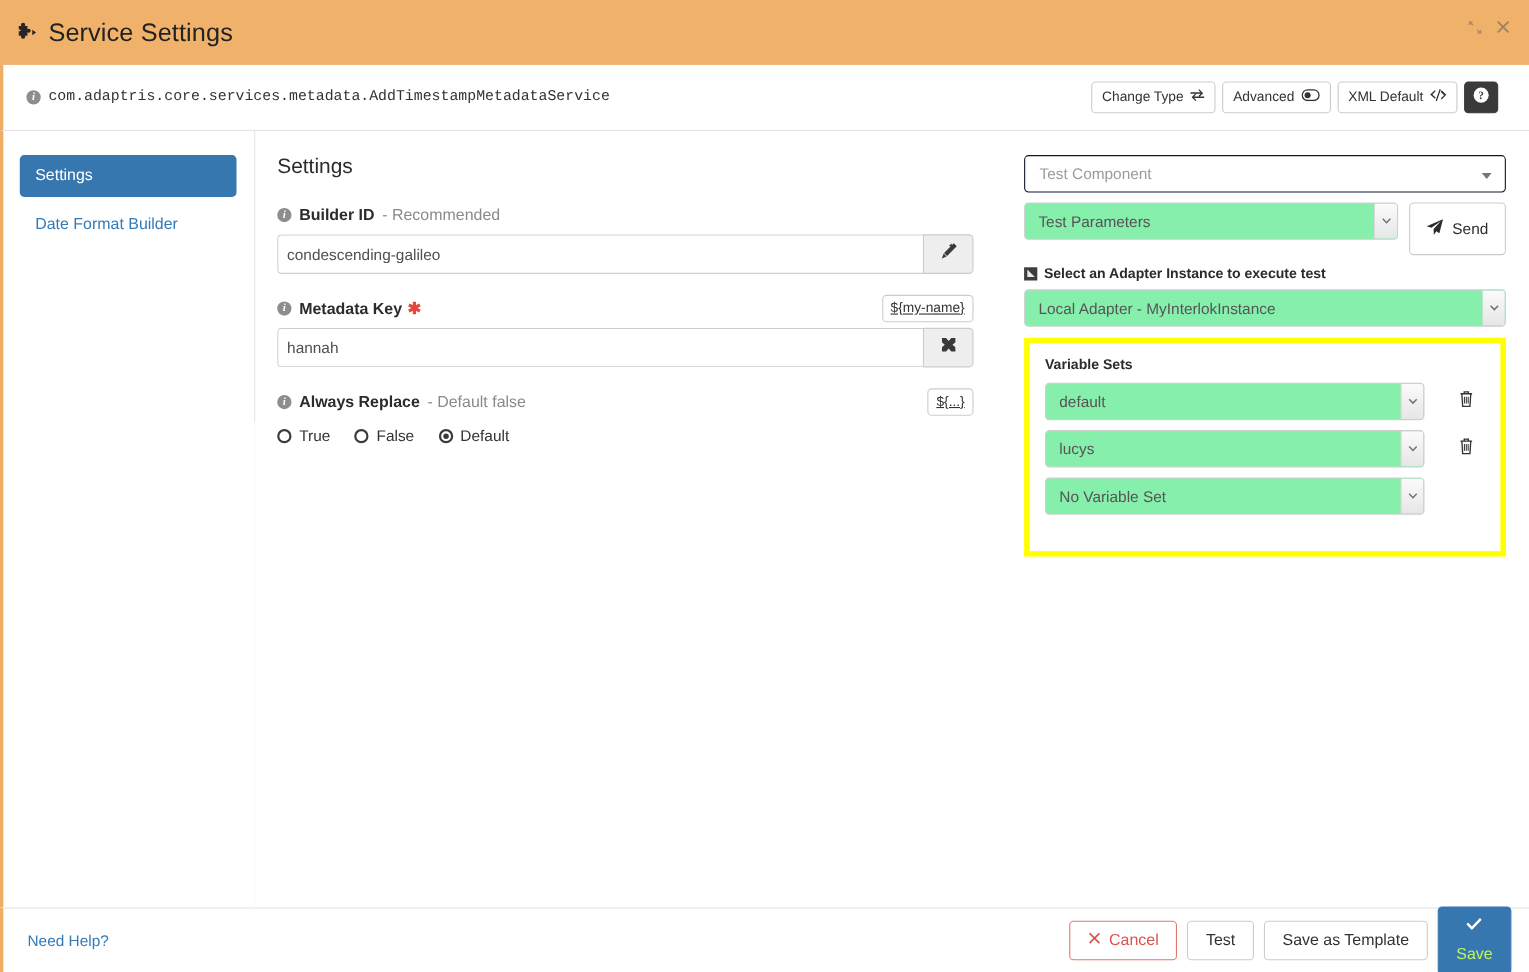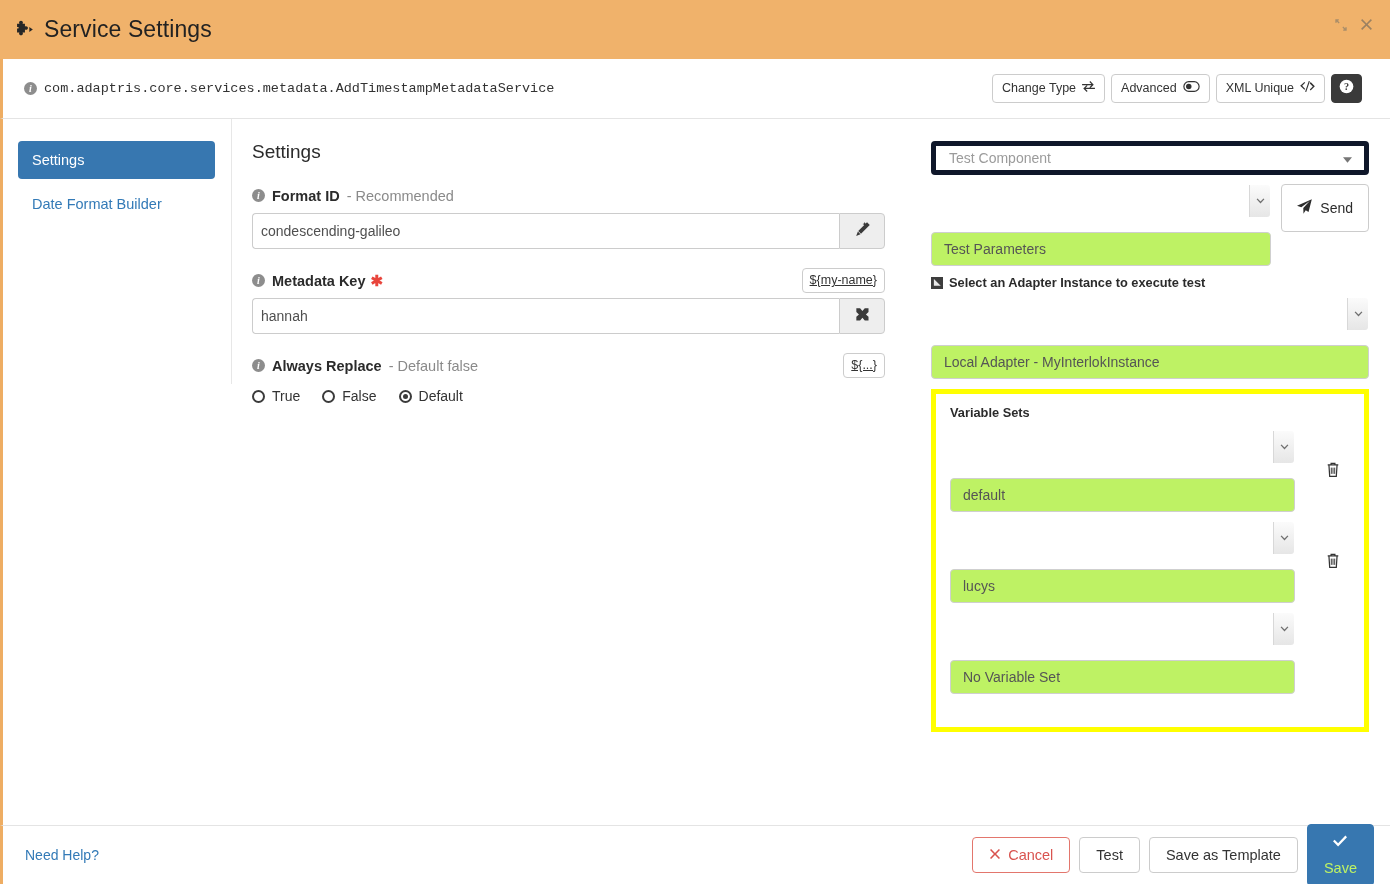--- a/index.html
+++ b/index.html
@@ -253,21 +253,21 @@
   
   .test-col {
     width: 470px;
     flex: 0 0 470px;
     padding: 22px 16px 0 16px;
   }
   .sel-wrap { position: relative; margin-bottom: 9px; }
   .fake-select {
     width: 100%;
     height: 34px;
-    border: 5px solid #0f172a;
+    border: 1px solid #0f172a;
     border-radius: 4px;
     background: #fff;
     display: flex;
     align-items: center;
     padding: 0 28px 0 13px;
     font-size: 14px;
     color: #9b9b9b;
     cursor: pointer;
     position: relative;
   }
@@ -279,29 +279,28 @@
   .row-2 {
     display: flex;
     align-items: flex-start;
     gap: 10px;
     margin-bottom: 7px;
   }
   select.nat {
     height: 34px;
     border: 1px solid #cfcfcf;
     border-radius: 4px;
-    background: #bef264;
+    background: #86efac;
     font-size: 14px;
     color: #555;
     padding: 0 6px 0 12px;
     font-family: "Liberation Sans", sans-serif;
     cursor: pointer;
     -webkit-appearance: none;
     appearance: none;
-    margin-top: 48px;
   }
   .nat-wrap { position: relative; flex: 1 1 auto; min-width: 0; }
   .nat-wrap select.nat { width: 100%; }
   .nat-arrow {
     position: absolute;
     top: 1px; right: 1px;
     width: 21px; height: 32px;
     background: linear-gradient(#fbfbfb,#e6e6e6);
     border-left: 1px solid #d8d8d8;
     border-radius: 0 3px 3px 0;
@@ -458,21 +457,21 @@
       <button class="btn">
         <span>Advanced</span>
         <span>
           <svg width="17" height="11" viewBox="0 0 18 12">
             <rect x="0.7" y="0.7" width="16.6" height="10.6" rx="5.3" fill="none" stroke="#333" stroke-width="1.3"></rect>
             <circle cx="6" cy="6" r="3" fill="#333"></circle>
           </svg>
         </span>
       </button>
       <button class="btn">
-        <span>XML Unique</span>
+        <span>XML Default</span>
         <span>
           <svg width="15" height="11" viewBox="0 0 16 12">
             <path fill="#333" d="M4.6 1.1l.9.9L2.2 5.3l3.3 3.3-.9.9L0 5.3z"></path>
             <path fill="#333" d="M11.4 1.1L16 5.7l-4.6 4.6-.9-.9 3.3-3.3-3.3-3.3z"></path>
             <path fill="#333" d="M9.4 0l1.2.4-4 11.6-1.2-.4z"></path>
           </svg>
         </span>
       </button>
       <button class="btn btn-dark">
         <span>
@@ -497,21 +496,21 @@
     </div>
 
     <div class="form-col">
       <div class="divider-stop"></div>
 
       <h2 class="sect-title">Settings</h2>
 
       <div class="field">
         <div class="field-label">
           <span class="info-dot">i</span>
-          <span>Format ID</span>
+          <span>Builder ID</span>
           <span class="muted">- Recommended</span>
         </div>
         <div class="input-group">
           <input type="text" value="condescending-galileo" style="">
           <div class="input-addon">
             <span>
               <svg width="17" height="17" viewBox="0 0 18 18">
                 <path fill="#3a3a3a" d="M13.8 1.3l2.9 2.9-9.3 9.3-2.9-2.9z"></path>
                 <path fill="#3a3a3a" d="M4.1 11.1l2.8 2.8-4.6 2z"></path>
                 <path fill="#3a3a3a" d="M11.3 1.1l.7 1.5 1.5.7-1.5.7-.7 1.5-.7-1.5-1.5-.7 1.5-.7z"></path>

